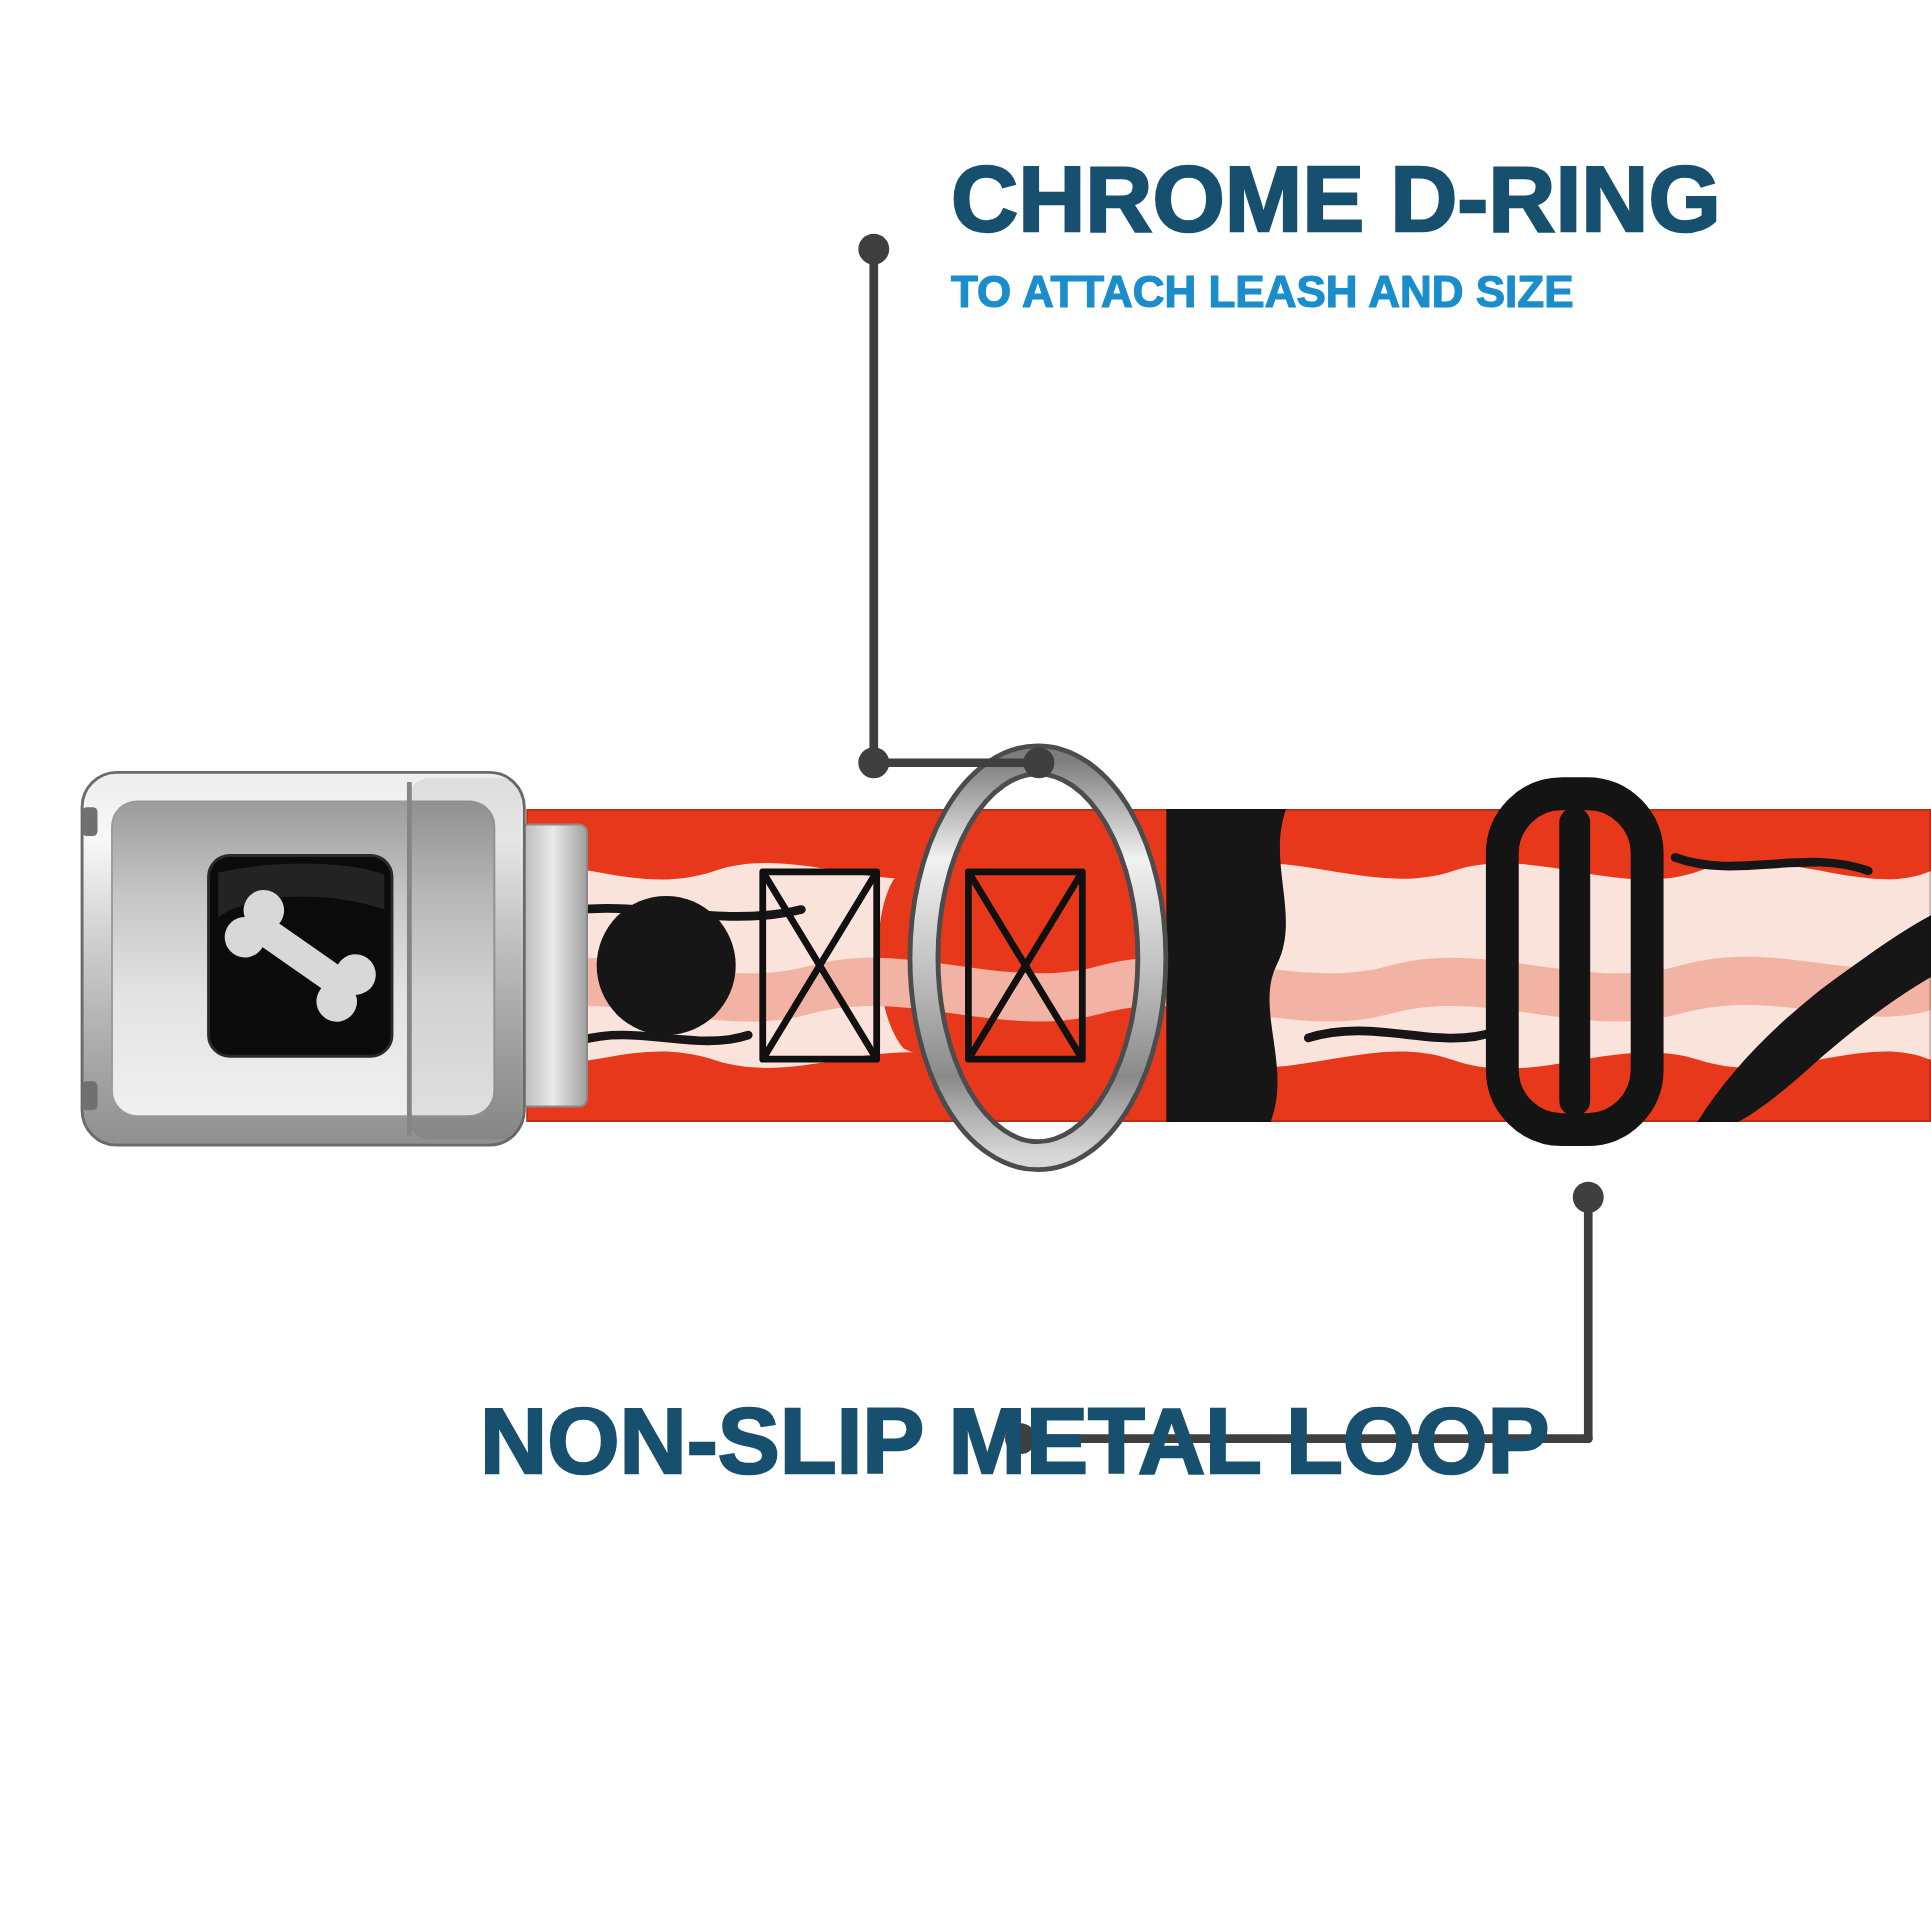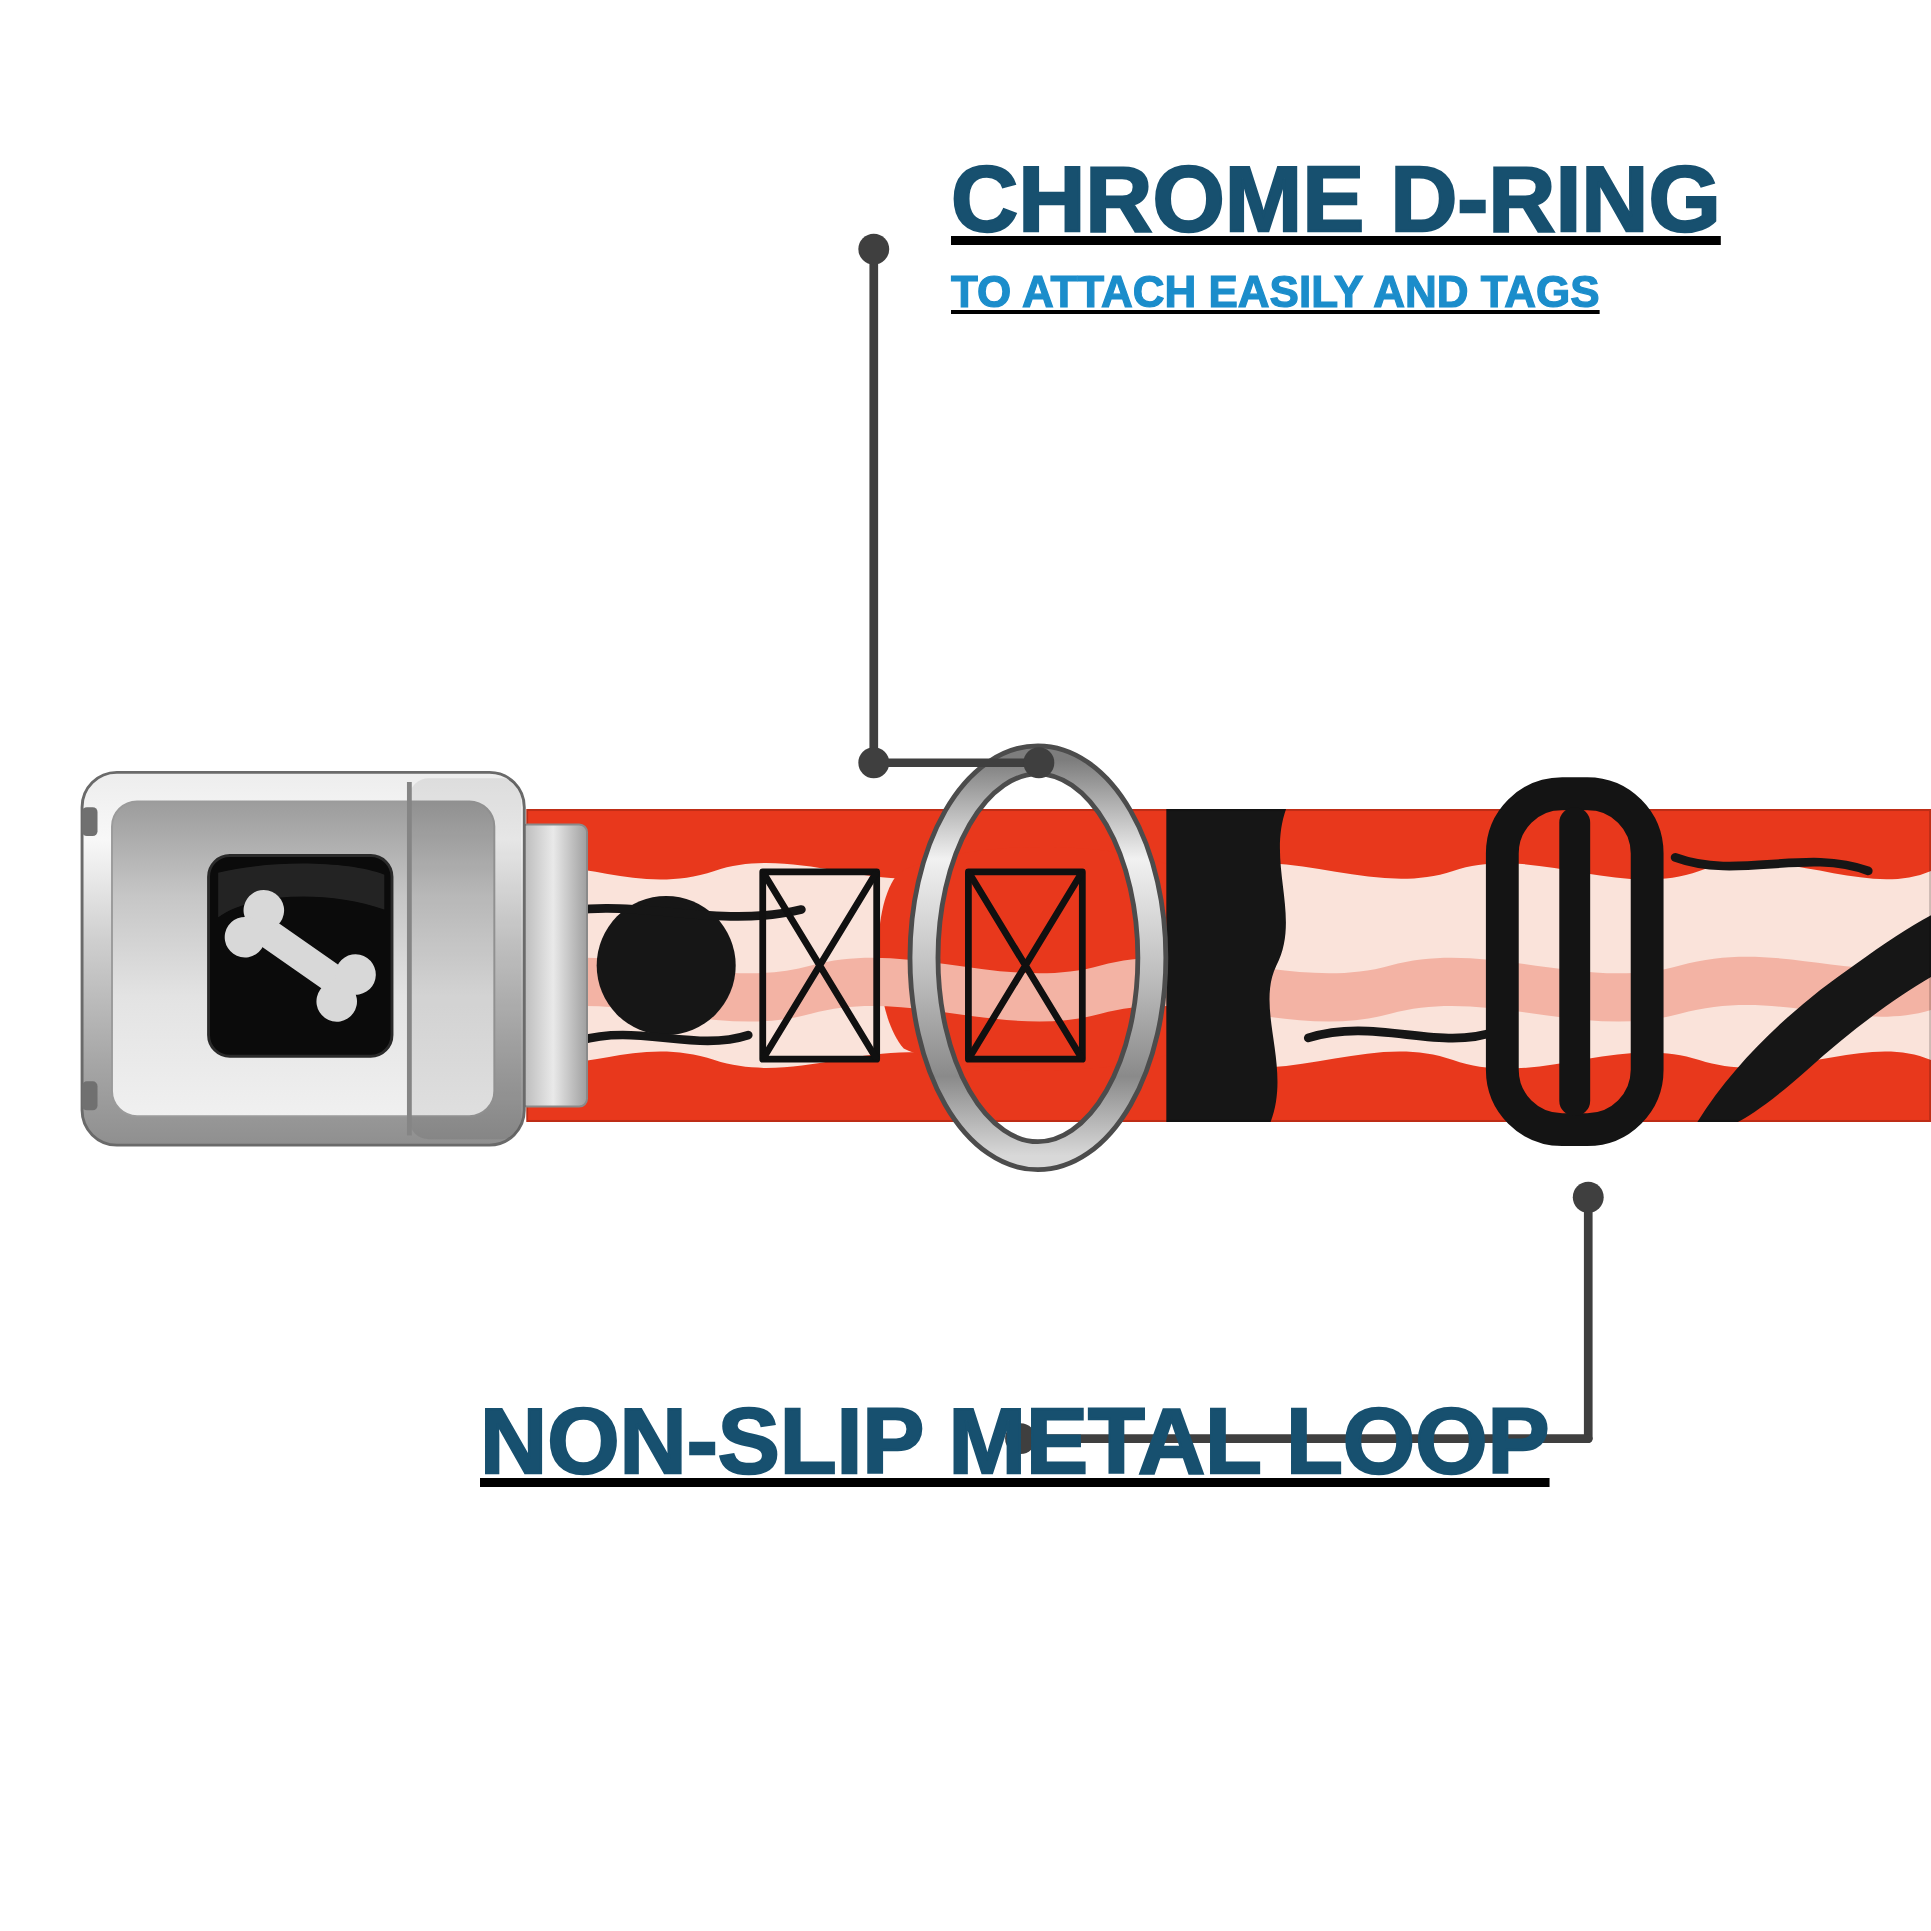--- a/index.html
+++ b/index.html
@@ -9,21 +9,21 @@
     height: 1931px;
     background: #ffffff;
     overflow: hidden;
     font-family: "Liberation Sans", "DejaVu Sans", sans-serif;
   }
   .art {
     position: absolute;
     left: 0; top: 0;
     width: 1931px; height: 1931px;
   }
-  .callout { position: absolute; text-decoration: underline; }
+  .callout { position: absolute; }
   .callout .title {
     margin: 0;
     font-size: 93px;
     font-weight: 700;
     line-height: 1.0;
     color: #17506F;
     -webkit-text-stroke: 2.4px #17506F;
     letter-spacing: 0px;
     white-space: nowrap;
   }
@@ -166,21 +166,21 @@
     <g stroke="#3F3F3F" stroke-width="9" fill="#3F3F3F" stroke-linecap="round">
       <line x1="1645" y1="1240" x2="1645" y2="1490"></line>
       <line x1="1645" y1="1490" x2="1057" y2="1490"></line>
       <circle cx="1645" cy="1240" r="16" stroke="none"></circle>
       <circle cx="1057" cy="1490" r="16" stroke="none"></circle>
     </g>
   </svg>
 
   <div class="callout callout-dring">
     <h1 class="title">CHROME D-RING</h1>
-    <div class="subtitle">TO ATTACH EASILY AND TAGS</div>
+    <div class="subtitle">TO ATTACH LEASH AND SIZE</div>
   </div>
 
   <div class="callout callout-slider">
     <h1 class="title">NON-SLIP METAL LOOP</h1>
   </div>
 
 </div>
 
 
 </body></html>

